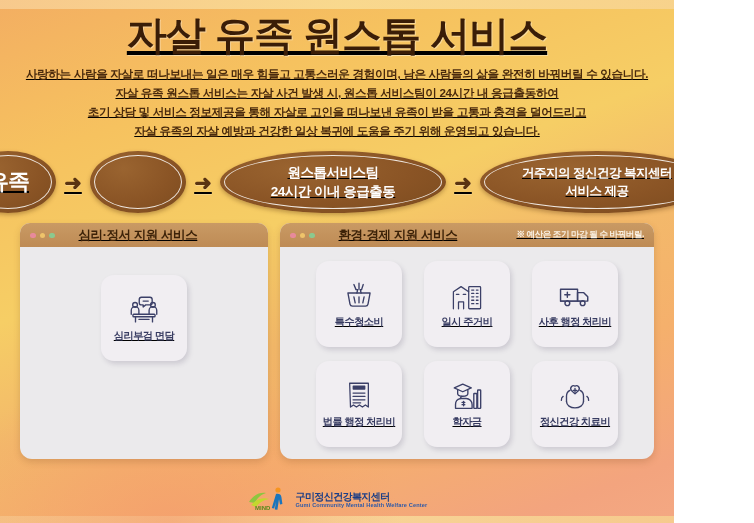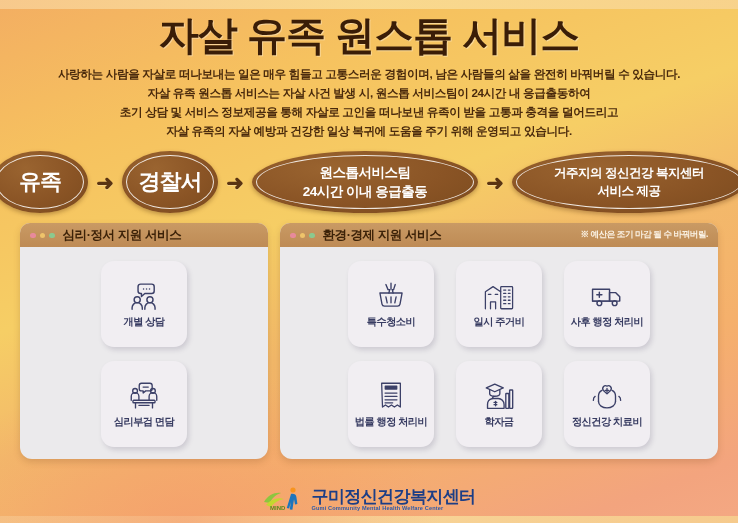--- a/index.html
+++ b/index.html
@@ -5,31 +5,32 @@
   * { margin:0; padding:0; box-sizing:border-box; }
 
   html, body {
     width:754px; height:523px;
     overflow:hidden;
     font-family:"Liberation Sans", sans-serif;
   }
 
   #poster {
     position:relative;
-    width:738px; height:523px;
+    width:674px; height:523px;
     background:
       linear-gradient(160deg,
         #F3AE62 0%,
         #F6C25F 22%,
         #F6CE65 42%,
         #F3B96A 58%,
         #F5B06C 74%,
         #F3A47E 92%,
         #F4A883 100%);
     overflow:hidden;
+    text-decoration:underline;
   }
   
   #poster::before{
     content:"";
     position:absolute; left:0; top:0; width:100%; height:9px;
     background:linear-gradient(90deg,#F8CE94,#F9DD96,#F8D493);
     opacity:.85;
   }
   
   #poster::after{
@@ -134,20 +135,21 @@
   .dot { width:5.5px; height:5.5px; border-radius:50%; }
   .dot.red   { background:#E88A9B; }
   .dot.amber { background:#EFC36A; }
   .dot.green { background:#8CC98E; }
 
   .panel-title {
     font-size:12.5px; font-weight:bold;
     color:#3C2208;
     letter-spacing:-.4px;
     white-space:nowrap;
+    margin-left:16px;
   }
   .budget-note {
     margin-left:auto;
     font-size:8.6px;
     font-weight:bold;
     color:#FBF3E6;
     letter-spacing:-.45px;
     white-space:nowrap;
   }
 
@@ -183,21 +185,21 @@
     position:absolute; left:0; bottom:0; width:100%;
     z-index:4;
     display:flex; align-items:center; justify-content:center;
     gap:7px;
     height:46px;
   }
   .logo-mark { width:42px; height:30px; flex:none; }
   .logo-mark svg { width:100%; height:100%; display:block; }
   .logo-text { display:flex; flex-direction:column; gap:1px; }
   .logo-ko {
-    font-size:17px; font-weight:bold;
+    font-size:10px; font-weight:bold;
     color:#1C3E86; letter-spacing:-.6px; line-height:1;
   }
   .logo-en {
     font-size:5.6px; font-weight:bold;
     color:#2E5AA8; letter-spacing:.15px; line-height:1;
   }
   .footer-strip {
     position:absolute; left:0; bottom:0; width:100%; height:7px;
     background:linear-gradient(90deg,#F6C98A,#F8D99A,#F6CE8E);
     opacity:.9;
@@ -222,21 +224,20 @@
 
     <div class="node node-sm">
       <span class="ring"></span>
       <span class="ntext">유족</span>
     </div>
 
     <div class="arrow">➜</div>
 
     <div class="node node-sm">
       <span class="ring"></span>
-      <span class="ntext">경찰서</span>
     </div>
 
     <div class="arrow">➜</div>
 
     <div class="node node-lg">
       <span class="ring"></span>
       <span class="ntext">
         <span>원스톱서비스팀</span><br>
         <span>24시간 이내 응급출동</span>
       </span>
@@ -262,35 +263,20 @@
           <span class="dot red"></span>
           <span class="dot amber"></span>
           <span class="dot green"></span>
         </span>
         <span class="panel-title">심리·정서 지원 서비스</span>
       </div>
 
       <div class="panel-body">
         <div class="card-row">
 
-          <div class="card">
-            <span class="ico">
-              <svg viewBox="0 0 40 34" fill="none" stroke="currentColor" stroke-width="1.7" stroke-linecap="round" stroke-linejoin="round">
-                <path d="M16 3h13a3 3 0 0 1 3 3v5a3 3 0 0 1-3 3h-8l-4 3.5V14h-1a3 3 0 0 1-3-3V6a3 3 0 0 1 3-3z"></path>
-                <circle cx="19.5" cy="8.8" r=".9" fill="currentColor" stroke="none"></circle>
-                <circle cx="23" cy="8.8" r=".9" fill="currentColor" stroke="none"></circle>
-                <circle cx="26.5" cy="8.8" r=".9" fill="currentColor" stroke="none"></circle>
-                <circle cx="12" cy="21.5" r="3.6"></circle>
-                <path d="M6 32.5v-1.7a6 6 0 0 1 12 0v1.7"></path>
-                <circle cx="27" cy="21.5" r="3.6"></circle>
-                <path d="M21 32.5v-1.7a6 6 0 0 1 12 0v1.7"></path>
-              </svg>
-            </span>
-            <span class="clabel">개별 상담</span>
-          </div>
 
 
         </div>
 
         <div class="card-row">
           <div class="card">
             <span class="ico">
               <svg viewBox="0 0 40 34" fill="none" stroke="currentColor" stroke-width="1.6" stroke-linecap="round" stroke-linejoin="round">
                 <path d="M17 2h10a2.6 2.6 0 0 1 2.6 2.6v3.8A2.6 2.6 0 0 1 27 11h-5l-3 2.4V11h-2a2.6 2.6 0 0 1-2.6-2.6V4.6A2.6 2.6 0 0 1 17 2z"></path>
                 <path d="M19 6.5h6"></path>

